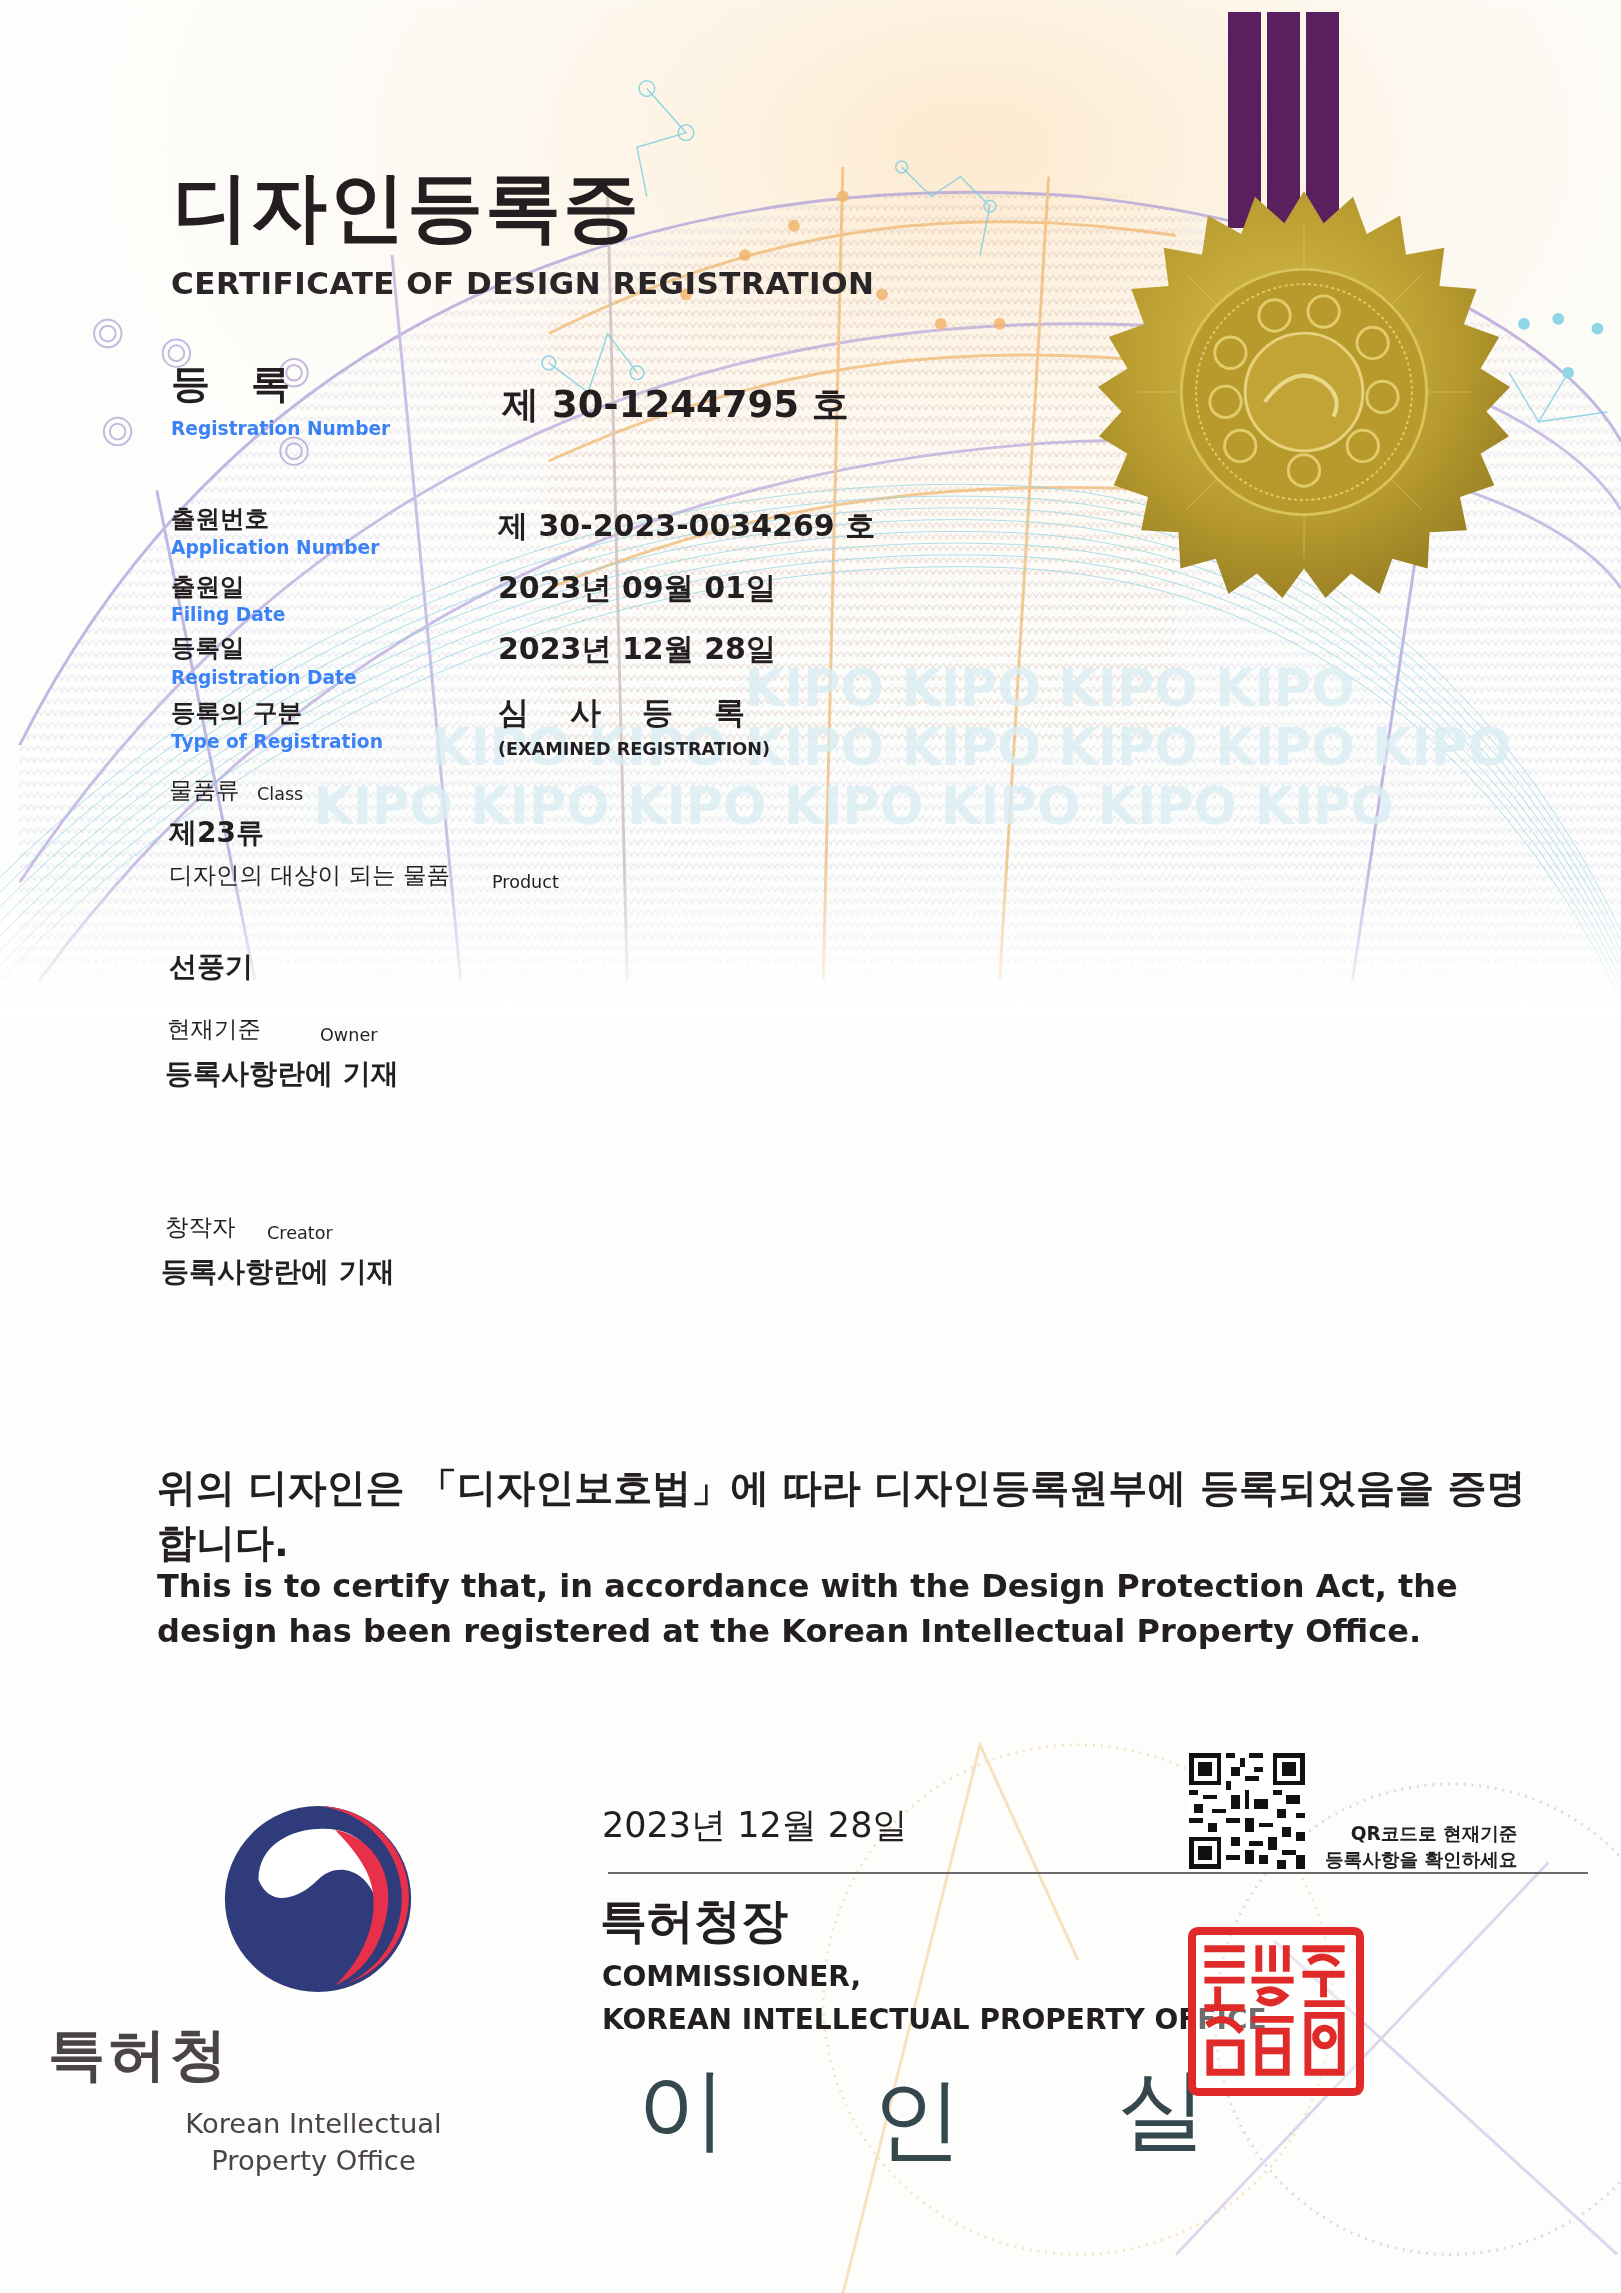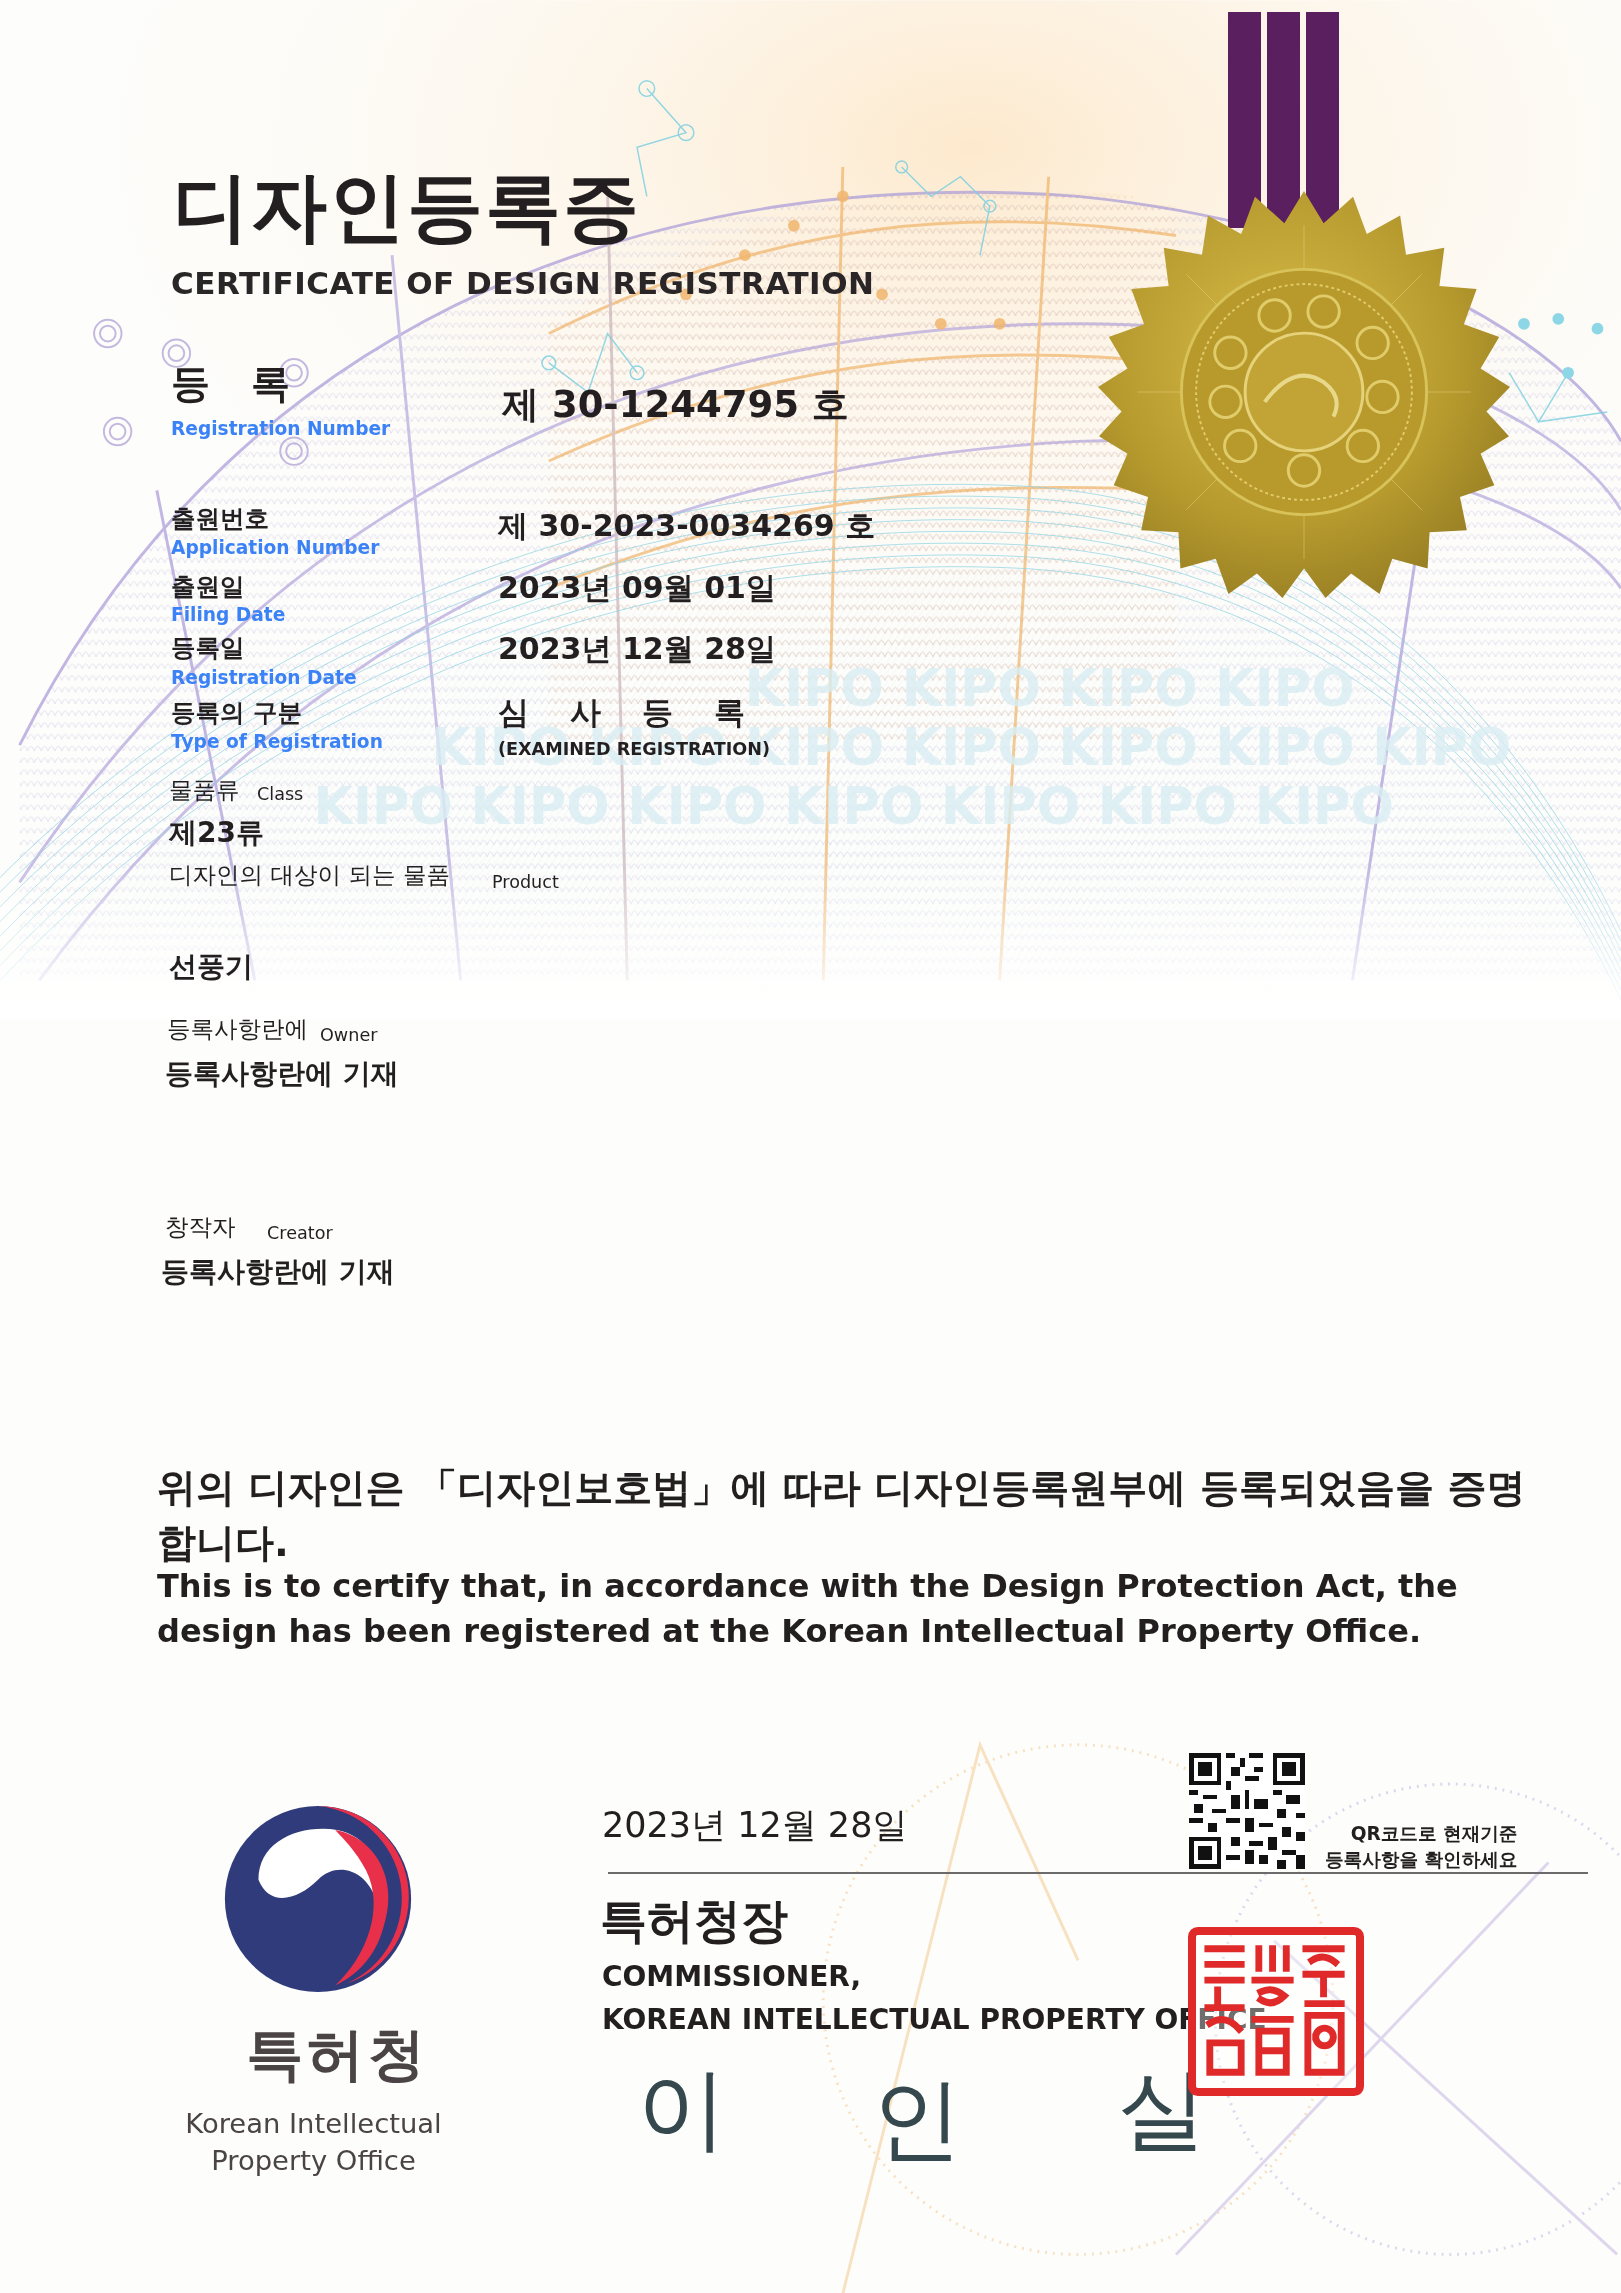--- a/index.html
+++ b/index.html
@@ -42,21 +42,21 @@
 
   .signature { left: 637px; top: 2049px; font-family: "DejaVu Serif", serif; font-size: 90px; color: #34484e; letter-spacing: 0; }
   .sig-char { position: absolute; }
 
   .qr { position: absolute; left: 1189px; top: 1753px; width: 116px; height: 116px; }
   .qr-text { left: 1325px; top: 1821px; font-size: 18.6px; font-weight: bold; line-height: 25.5px; text-align: right; color: #231f20; }
 
   .stamp { position: absolute; left: 1188px; top: 1927px; width: 176px; height: 169px; border: 8.8px solid #e02a2a; border-radius: 9.8px; background: rgba(255,255,255,0.35); }
 
   .logo { position: absolute; left: 222px; top: 1803px; width: 192px; height: 192px; }
-  .logo-ko { left: 0; width: 627px; top: 2017px; text-align: center; font-size: 57px; font-weight: bold; color: #4b4446; letter-spacing: 3.9px; padding-left: 48px; }
+  .logo-ko { left: 0; width: 627px; top: 2017px; font-size: 57px; font-weight: bold; color: #4b4446; letter-spacing: 3.9px; padding-left: 48px; }
   .logo-en { left: 0; width: 627px; top: 2105px; text-align: center; font-size: 27.4px; color: #4b4446; line-height: 37px; white-space: normal; }
 </style>
 </head>
 <body>
 
 <div class="page">
 
   <svg class="bg-svg" viewBox="0 0 1654 2340" xmlns="http://www.w3.org/2000/svg">
     <defs>
       <radialGradient id="warm" cx="0.6" cy="0.15" r="0.6">
@@ -228,21 +228,21 @@
   <div class="abs val-small" style="left:498px; top:739px;">(EXAMINED REGISTRATION)</div>
 
   <div class="abs sec-ko" style="left:169px; top:774px;">물품류</div>
   <div class="abs sec-en" style="left:257px; top:784px;">Class</div>
   <div class="abs sec-val" style="left:169px; top:814px;">제23류</div>
 
   <div class="abs sec-ko" style="left:169px; top:859px;">디자인의 대상이 되는 물품</div>
   <div class="abs sec-en" style="left:492px; top:872px;">Product</div>
   <div class="abs sec-val" style="left:169px; top:900px;margin-top:48px;">선풍기</div>
 
-  <div class="abs sec-ko" style="left:167px; top:1013px;">등록사항란에</div>
+  <div class="abs sec-ko" style="left:167px; top:1013px;">현재기준</div>
   <div class="abs sec-en" style="left:320px; top:1025px;">Owner</div>
   <div class="abs sec-val" style="left:165px; top:1055px;">등록사항란에 기재</div>
 
   <div class="abs sec-ko" style="left:165px; top:1211px;">창작자</div>
   <div class="abs sec-en" style="left:267px; top:1223px;text-align:center;">Creator</div>
   <div class="abs sec-val" style="left:161px; top:1253px;">등록사항란에 기재</div>
 
   <div class="abs cert-ko">위의 디자인은 「디자인보호법」에 따라 디자인등록원부에 등록되었음을 증명합니다.</div>
   <div class="abs cert-en">This is to certify that, in accordance with the Design Protection Act, the design has been registered at the Korean Intellectual Property Office.</div>
 

